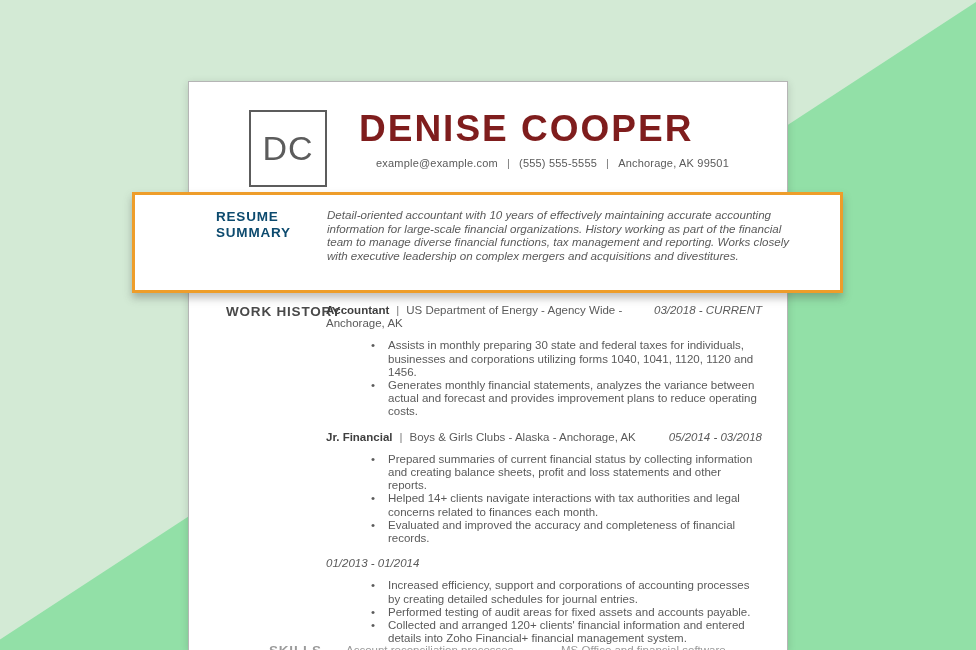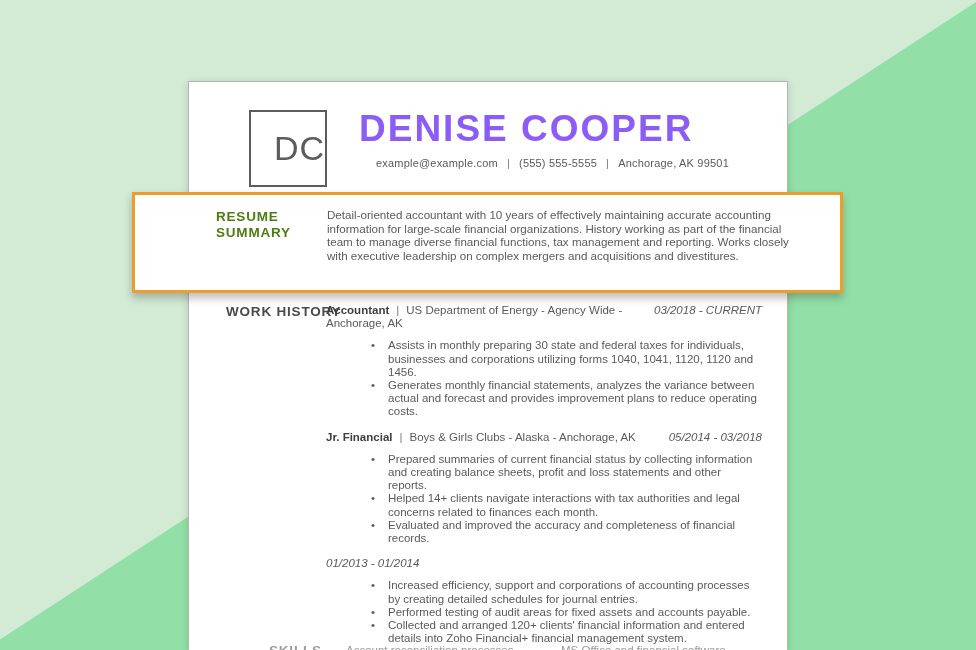--- a/index.html
+++ b/index.html
@@ -19,51 +19,51 @@
   .paper {
     position:absolute; left:188px; top:81px; width:600px; height:569px;
     background:#ffffff; border:1px solid #b5b5b5; border-bottom:none;
     box-shadow:0 2px 8px rgba(0,0,0,0.15);
     overflow:hidden;
   }
 
   
   .monogram-box {
     position:absolute; left:60px; top:28px; width:78px; height:77px;
-    border:2px solid #5c5c5c; display:flex; align-items:center; justify-content:flex-end;
+    border:2px solid #5c5c5c; display:flex; align-items:center; justify-content:center;
   }
   .monogram-box span {
     font-size:34px; color:#5c5c5c; letter-spacing:1px; font-weight:400;
   }
   .name {
     position:absolute; left:170px; top:26px; width:420px;
-    font-size:37px; font-weight:bold; color:#8b5cf6; letter-spacing:2px;
+    font-size:37px; font-weight:bold; color:#7f1d1d; letter-spacing:2px;
     white-space:nowrap;
   }
   .contact-line {
     position:absolute; left:171px; top:75px; width:420px;
     font-size:11px; color:#5a5a5a; letter-spacing:0.2px; white-space:nowrap;margin-left:16px;
   }
   .contact-line .sep { margin:0 9px; color:#7a7a7a; }
 
   
   .summary-highlight {
     position:absolute; left:132px; top:192px; width:711px; height:101px;
     background:#ffffff; border:3px solid #ee9d2a;
     box-shadow:0 5px 8px rgba(70,70,70,0.35);
     z-index:3;
   }
   .summary-heading {
     position:absolute; left:81px; top:14px; width:95px;
-    font-size:13.5px; font-weight:bold; color:#4d7c0f; letter-spacing:0.8px;
+    font-size:13.5px; font-weight:bold; color:#0c4a6e; letter-spacing:0.8px;
     line-height:16px;
   }
   .summary-text {
     position:absolute; left:192px; top:13px; width:482px;
-    font-size:11.6px; color:#5a5a5a; line-height:13.6px;
+    font-size:11.6px; color:#5a5a5a; line-height:13.6px;font-style:italic;
   }
 
   
   .section-heading {
     position:absolute; font-size:13.5px; font-weight:bold; color:#4a4a4a;
     letter-spacing:0.8px; white-space:nowrap;
   }
   .wh-heading { left:37px; top:222px;text-align:right; }
   .jobs-col {
     position:absolute; left:137px; top:222px; width:436px;

